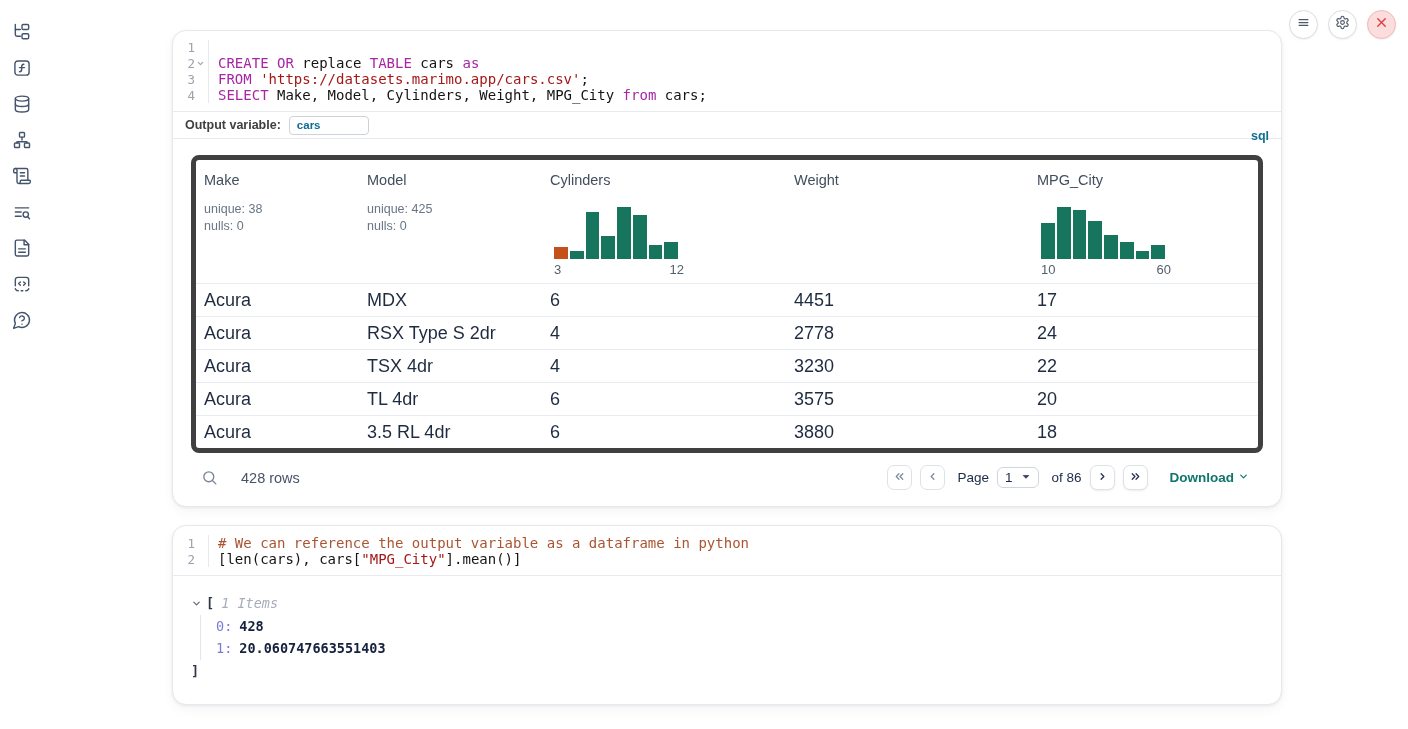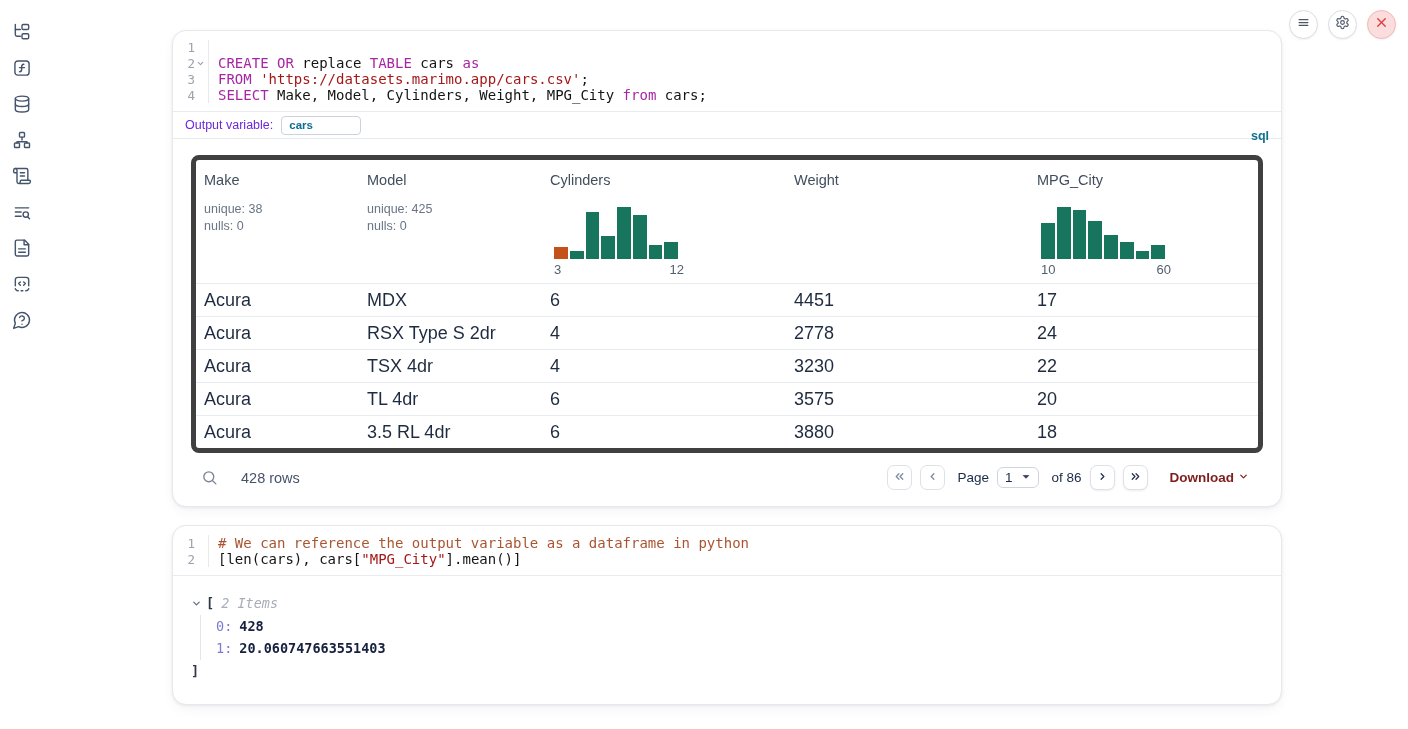--- a/index.html
+++ b/index.html
@@ -38,21 +38,21 @@
   .fold-spacer { width:9px; display:inline-block; }
   .code-text { padding-left:9px; white-space:pre; color:#111; }
   .tok-kw  { color:#a626a4; }
   .tok-com { color:#aa5532; }
   .tok-str { color:#a41818; }
   .tok-pl  { color:#141414; }
 
   
   .outvar-row { display:flex; align-items:center; padding:4px 12px;
     border-top:1px solid #e7eaee; border-bottom:1px solid #e7eaee; height:28px; }
-  .outvar-label { font-size:12.5px; font-weight:normal; color:#6d28d9; }
+  .outvar-label { font-size:12.5px; font-weight:bold; color:#404040; }
   .outvar-input { margin-left:8px; width:80px; height:19px; border:1px solid #ccd3da;
     border-radius:4px; font:bold 11.5px "Liberation Sans", sans-serif; color:#0d6d92;
     padding:1px 7px; outline:none; }
   .lang-badge { margin-left:auto; font-size:12.5px; font-weight:bold; color:#0e7090;margin-top:22px; }
 
   
   .output-area { padding:16px 18px 8px; }
   .table-card { border:5px solid #404040; border-radius:8px; overflow:hidden; }
   .t-grid { display:grid; grid-template-columns:163px 183px 244px 243px 1fr; }
   .t-head { height:123px; }
@@ -76,21 +76,21 @@
   .pg-btn { width:25px; height:25px; border:1px solid #dde1e8; border-radius:7px; background:#fff;
     box-shadow:0 1px 2px rgba(16,24,40,.08); display:flex; align-items:center; justify-content:center;
     color:#27344e; cursor:pointer; }
   .pg-btn svg { width:13px; height:13px; }
   .pg-btn.dim { color:#7e8aa0; box-shadow:none; }
   .pg-label { font-size:13.5px; color:#1b2a47; margin-left:4px; }
   .pg-select { display:flex; align-items:center; gap:9px; border:1px solid #d0d5dd; border-radius:6px;
     padding:2px 7px; font-size:13.5px; color:#1b2a47; cursor:pointer; background:#fff; }
   .pg-select svg { width:10px; height:10px; color:#333f55; }
   .download { display:flex; align-items:center; gap:4px; margin-left:14px; margin-right:8px;
-    color:#7f1d1d; font-size:13.5px; font-weight:600; cursor:pointer; }
+    color:#0f766e; font-size:13.5px; font-weight:600; cursor:pointer; }
   .download svg { width:11px; height:11px; }
 
   
   .tree-area { padding:16px 18px 22px; font:13.5px "DejaVu Sans Mono", monospace; }
   .tree-line { line-height:22.5px; display:flex; align-items:center; }
   .tree-toggle { width:11px; height:11px; color:#5c6b7a; margin-right:4px; cursor:pointer; }
   .tree-toggle svg { width:11px; height:11px; display:block; }
   .tree-bracket { color:#2f3744; font-weight:600; }
   .tree-items-label { color:#a7aeb9; font-style:italic; margin-left:7px; }
   .tree-children { margin-left:9px; border-left:1px solid #e2e6ea; padding-left:15px; }
@@ -409,21 +409,21 @@
     </div>
 
     <div class="tree-area">
       <div class="tree-line">
         <span class="tree-toggle">
           <svg viewBox="0 0 24 24" fill="none" stroke="currentColor" stroke-width="2.6" stroke-linecap="round" stroke-linejoin="round">
               <path d="m6 9 6 6 6-6"></path>
             </svg>
         </span>
         <span class="tree-bracket">[</span>
-        <span class="tree-items-label">2 Items</span>
+        <span class="tree-items-label">1 Items</span>
       </div>
       <div class="tree-children">
         <div class="tree-line">
           <span class="tree-key">0:</span>
           <span class="tree-val">428</span>
         </div>
         <div class="tree-line">
           <span class="tree-key">1:</span>
           <span class="tree-val">20.060747663551403</span>
         </div>

